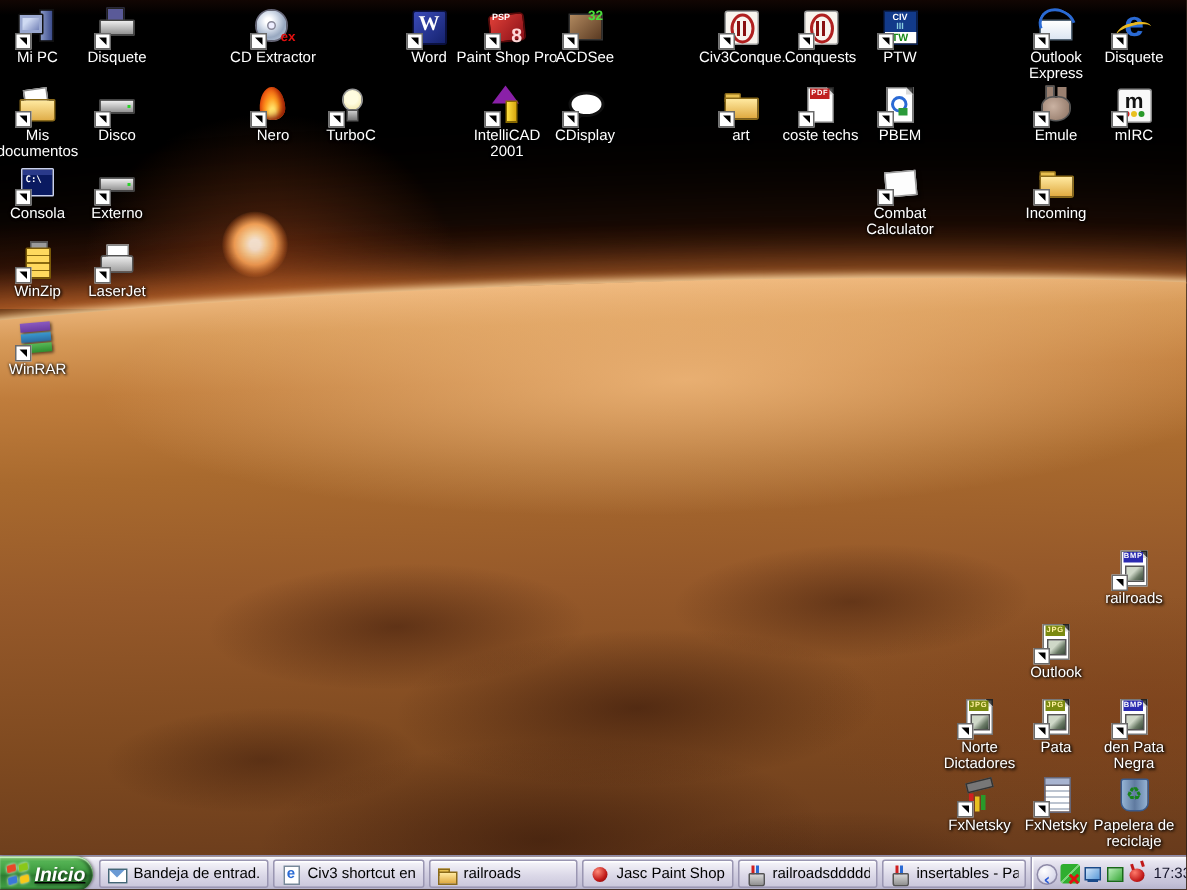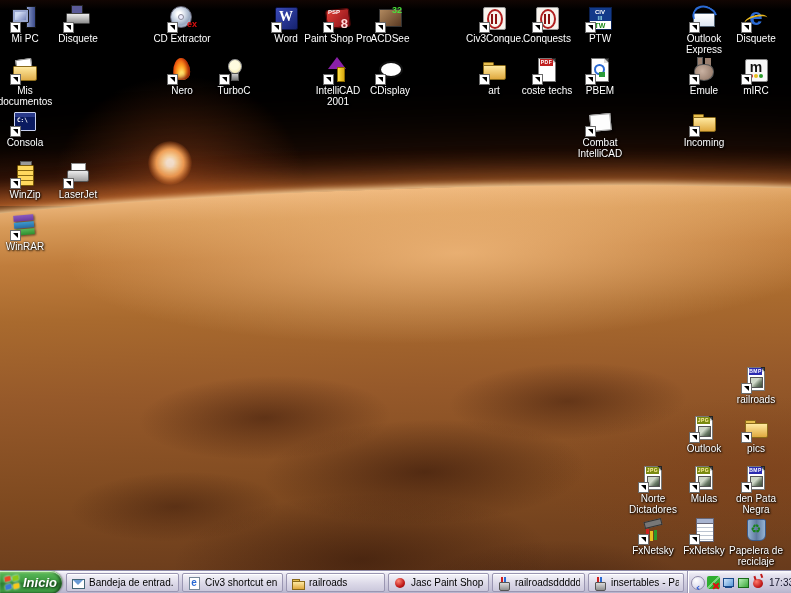--- a/index.html
+++ b/index.html
@@ -179,21 +179,21 @@
   .rg{position:absolute;left:0;top:5px;width:26px;text-align:center;z-index:2;color:#18831a;
      font:bold 12px/14px "DejaVu Sans",sans-serif;}
 
   
   .taskbar{position:absolute;left:0;top:570px;width:791px;height:23px;
      background:linear-gradient(180deg,#fdfdfe 0,#e9e7f2 3px,#d2cfe1 11px,#c4c1d7 18px,#b3b0c9 23px);
      border-top:1px solid #8e8aa8;box-sizing:border-box;z-index:20;}
   .startbtn{position:absolute;left:0;top:0;width:62px;height:23px;border-radius:0 12px 12px 0;
      background:linear-gradient(180deg,#9ede7e 0,#54b354 14%,#3d9a3f 45%,#2e7d32 55%,#3f9c43 88%,#236327 100%);
      box-shadow:inset 0 1px 1px #d6ffd0,inset -2px 0 3px #1a4a1d,1px 0 2px #0006;
-     display:flex;align-items:center;gap:4px;padding-left:5px;box-sizing:border-box;cursor:pointer;}
+     display:flex;align-items:center;gap:4px;padding-left:5px;box-sizing:border-box;cursor:pointer;text-decoration:underline;}
   .slabel{color:#fff;font:bold italic 13px/13px "Liberation Sans",sans-serif;text-shadow:1px 1px 2px #0009;}
   .flag{position:relative;width:14px;height:13px;transform:rotate(-6deg);filter:drop-shadow(0 0 1px #fff);}
   .flag i{position:absolute;width:6px;height:5px;border-radius:1px;transform:skewY(-8deg);}
   .f1{left:0;top:0;background:#e84828;}
   .f2{right:0;top:0;background:#8ac818;}
   .f3{left:0;bottom:0;background:#3a78d8;}
   .f4{right:0;bottom:0;background:#f8c818;}
   .tbtn{position:absolute;top:2px;height:19px;border-radius:2px;
      background:linear-gradient(180deg,#f6f5fa,#dcd9e8 55%,#cbc8dc);
      border:1px solid #9a96b2;box-shadow:inset 0 1px 0 #fff;box-sizing:border-box;
@@ -260,26 +260,38 @@
         <i class="sc"></i>
       </div>
     <div class="lbl">Disquete</div>
   </div>
   <div class="dicon" style="left:-3px;top:57px">
     <div class="ic ic-mydocs">
         <i class="sc"></i>
       </div>
     <div class="lbl">Mis documentos</div>
   </div>
+  <div class="dicon" style="left:50px;top:57px">
+    <div class="ic ic-drive">
+        <i class="sc"></i>
+      </div>
+    <div class="lbl">Disco</div>
+  </div>
   <div class="dicon" style="left:-3px;top:109px">
     <div class="ic ic-console">
         <span class="cns">C:\</span>
         <i class="sc"></i>
       </div>
     <div class="lbl">Consola</div>
+  </div>
+  <div class="dicon" style="left:50px;top:109px">
+    <div class="ic ic-drive">
+        <i class="sc"></i>
+      </div>
+    <div class="lbl">Externo</div>
   </div>
   <div class="dicon" style="left:-3px;top:161px">
     <div class="ic ic-winzip">
         <i class="sc"></i>
       </div>
     <div class="lbl">WinZip</div>
   </div>
   <div class="dicon" style="left:50px;top:161px">
     <div class="ic ic-printer">
         <i class="sc"></i>
@@ -384,21 +396,21 @@
     <div class="ic ic-page">
         <span class="band x-pdf">PDF</span>
         <i class="sc"></i>
       </div>
     <div class="lbl">coste techs</div>
   </div>
   <div class="dicon" style="left:572px;top:109px">
     <div class="ic ic-panel">
         <i class="sc"></i>
       </div>
-    <div class="lbl">Combat IntelliCAD</div>
+    <div class="lbl">Combat Calculator</div>
   </div>
   <div class="dicon" style="left:676px;top:5px">
     <div class="ic ic-oe">
         <i class="sc"></i>
       </div>
     <div class="lbl">Outlook Express</div>
   </div>
   <div class="dicon" style="left:728px;top:5px">
     <div class="ic ic-ie">
         <span class="be">e</span>
@@ -435,41 +447,35 @@
     <div class="lbl">railroads</div>
   </div>
   <div class="dicon" style="left:676px;top:415px">
     <div class="ic ic-page">
         <span class="band x-jpg">JPG</span>
         <i class="thumb"></i>
         <i class="sc"></i>
       </div>
     <div class="lbl">Outlook</div>
   </div>
-  <div class="dicon" style="left:728px;top:415px">
-    <div class="ic ic-folder">
-        <i class="sc"></i>
-      </div>
-    <div class="lbl">pics</div>
-  </div>
   <div class="dicon" style="left:625px;top:465px">
     <div class="ic ic-page">
         <span class="band x-jpg">JPG</span>
         <i class="thumb"></i>
         <i class="sc"></i>
       </div>
     <div class="lbl">Norte Dictadores</div>
   </div>
   <div class="dicon" style="left:676px;top:465px">
     <div class="ic ic-page">
         <span class="band x-jpg">JPG</span>
         <i class="thumb"></i>
         <i class="sc"></i>
       </div>
-    <div class="lbl">Mulas</div>
+    <div class="lbl">Pata</div>
   </div>
   <div class="dicon" style="left:728px;top:465px">
     <div class="ic ic-page">
         <span class="band x-bmp">BMP</span>
         <i class="thumb"></i>
         <i class="sc"></i>
       </div>
     <div class="lbl">den Pata Negra</div>
   </div>
   <div class="dicon" style="left:625px;top:517px">

